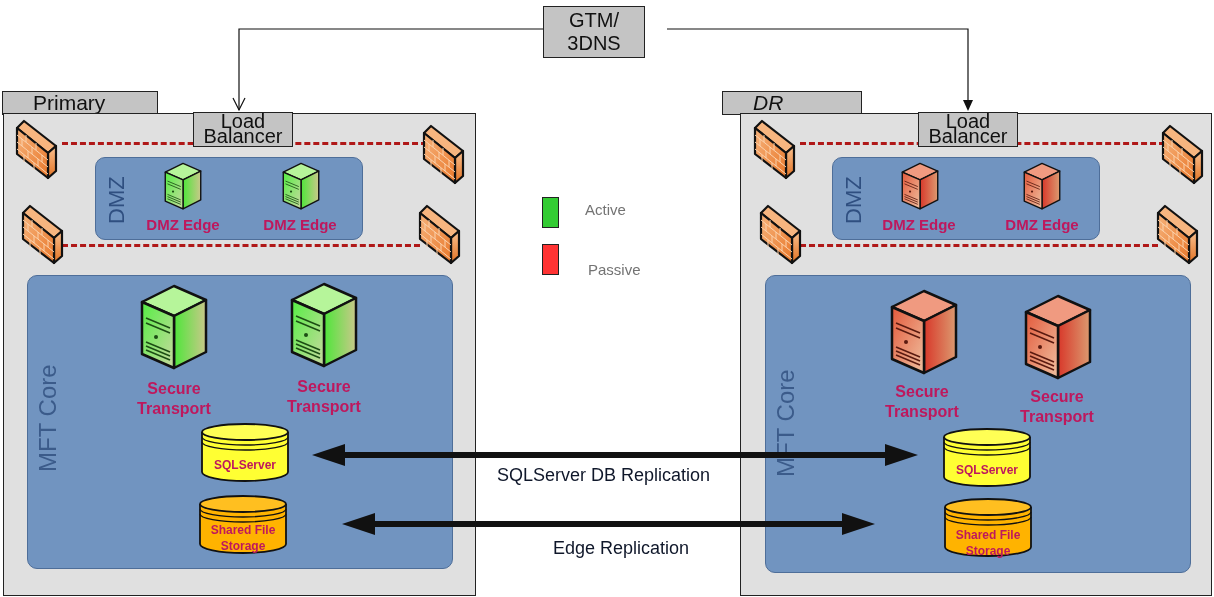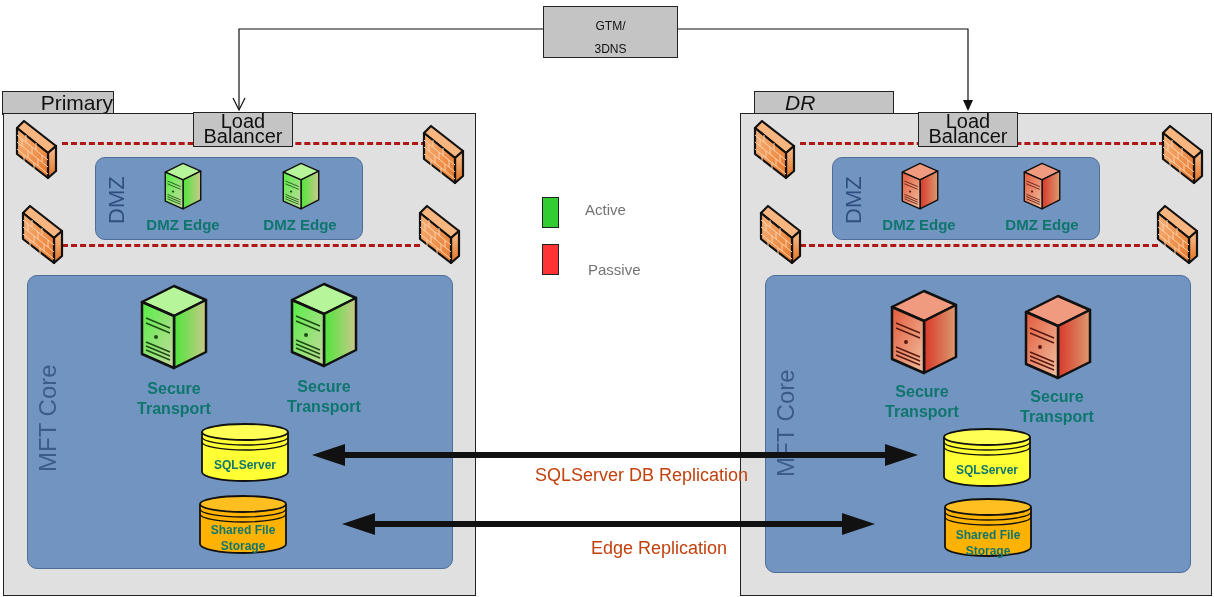--- a/index.html
+++ b/index.html
@@ -6,25 +6,25 @@
   body{width:1214px;height:597px;position:relative;overflow:hidden;font-family:"Liberation Sans",sans-serif;}
   .abs{position:absolute;}
   .gray-box{background:#c4c4c4;border:1.5px solid #222;box-sizing:border-box;text-align:center;color:#111;}
   .site{background:#e0e0e0;border:1.5px solid #222;box-sizing:border-box;}
   .tab{font-size:21px;line-height:22px;text-align:left;padding-left:30px;}
   .lb{font-size:20px;line-height:15px;padding-top:1px;}
   .dmz{background:#7194c0;border:1px solid #4e6e99;border-radius:10px;box-sizing:border-box;}
   .core{background:#7194c0;border:1px solid #4e6e99;border-radius:10px;box-sizing:border-box;}
   .vlabel{color:#2f4f80;font-size:22px;transform:rotate(-90deg);transform-origin:left top;white-space:nowrap;}
   .vlabel-core{color:#3b5b8a;font-size:24px;}
-  .bold-label{font-weight:bold;color:#0f766e;text-align:center;white-space:nowrap;}
+  .bold-label{font-weight:bold;color:#be185d;text-align:center;white-space:nowrap;}
   .dash{border-top:3px dashed #b01818;height:0;}
   .legend-sq{width:17px;height:31px;border:1px solid #222;box-sizing:border-box;}
   .legend-text{font-size:15px;color:#737373;}
-  .rep-text{font-size:18px;color:#c2410c;white-space:nowrap;margin-left:38px;}
+  .rep-text{font-size:18px;color:#0f172a;white-space:nowrap;}
 </style>
 </head>
 <body>
 
 <svg width="0" height="0" style="position:absolute">
   <defs>
     <linearGradient id="fwFront" x1="0" y1="0" x2="1" y2="1">
       <stop offset="0" stop-color="#f6b27a"></stop>
         <stop offset="1" stop-color="#e9782b"></stop>
     </linearGradient>
@@ -108,34 +108,34 @@
   </defs>
 </svg>
 
 <svg class="abs" style="left:0;top:0" width="1214" height="120">
   <polyline points="543,29 239,29 239,110" fill="none" stroke="#111" stroke-width="1.2"></polyline>
   <polyline points="233,98 239,110 245,98" fill="none" stroke="#111" stroke-width="1.2"></polyline>
   <polyline points="667,29 968,29 968,100" fill="none" stroke="#111" stroke-width="1.2"></polyline>
   <polygon points="963,100 973,100 968,111" fill="#111"></polygon>
 </svg>
 
-<div class="abs gray-box" style="left:543px;top:6px;width:135px;height:52px;font-size:12px;line-height:23px;padding-top:8px;">
+<div class="abs gray-box" style="left:543px;top:6px;width:102px;height:52px;font-size:20px;line-height:23px;padding-top:2px;">
   <div>GTM/</div>
   <div>3DNS</div>
 </div>
 
 <div class="abs" style="left:540px;top:195px;width:140px;height:90px;">
   <div class="abs legend-sq" style="left:2px;top:2px;background:#33cc33"></div>
   <div class="abs legend-text" style="left:45px;top:6px">Active</div>
   <div class="abs legend-sq" style="left:2px;top:49px;background:#ff3333"></div>
   <div class="abs legend-text" style="left:48px;top:66px">Passive</div>
 </div>
 
 <div>
-  <div class="abs gray-box tab" style="left:2px;top:91px;width:112px;height:24px;text-align:right;">Primary</div>
+  <div class="abs gray-box tab" style="left:2px;top:91px;width:156px;height:24px;">Primary</div>
   <div class="abs site" style="left:3px;top:113px;width:473px;height:483px;"></div>
 
   <div class="abs dash" style="left:62px;top:142px;width:365px;"></div>
   <div class="abs dash" style="left:62px;top:244px;width:358px;"></div>
 
   <div class="abs gray-box lb" style="left:193px;top:112px;width:100px;height:35px;">
     <div>Load</div>
     <div>Balancer</div>
   </div>
 
@@ -189,21 +189,21 @@
   <svg class="abs" style="left:198px;top:494px" width="90" height="62">
       <use href="#db-orange"></use>
     </svg>
   <div class="abs bold-label" style="left:198px;top:522px;width:90px;font-size:12px;line-height:16px;">
     <div>Shared File</div>
     <div>Storage</div>
   </div>
 </div>
 
 <div>
-  <div class="abs gray-box tab" style="left:754px;top:91px;width:140px;height:24px;font-style:italic;">DR</div>
+  <div class="abs gray-box tab" style="left:722px;top:91px;width:140px;height:24px;font-style:italic;">DR</div>
   <div class="abs site" style="left:740px;top:113px;width:472px;height:483px;"></div>
 
   <div class="abs dash" style="left:800px;top:142px;width:365px;"></div>
   <div class="abs dash" style="left:800px;top:244px;width:358px;"></div>
 
   <div class="abs gray-box lb" style="left:918px;top:112px;width:100px;height:35px;">
     <div>Load</div>
     <div>Balancer</div>
   </div>
 

